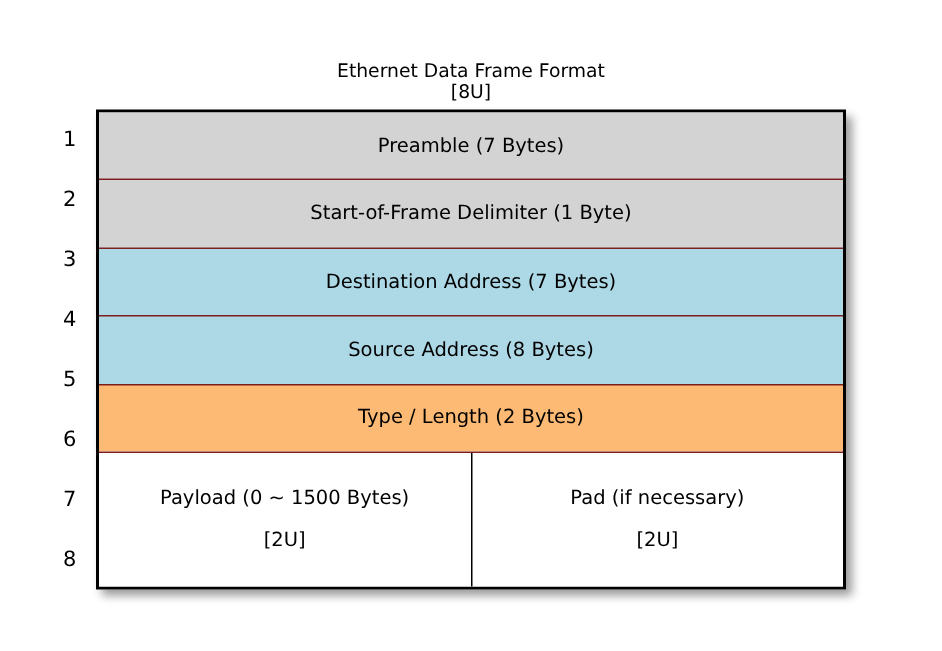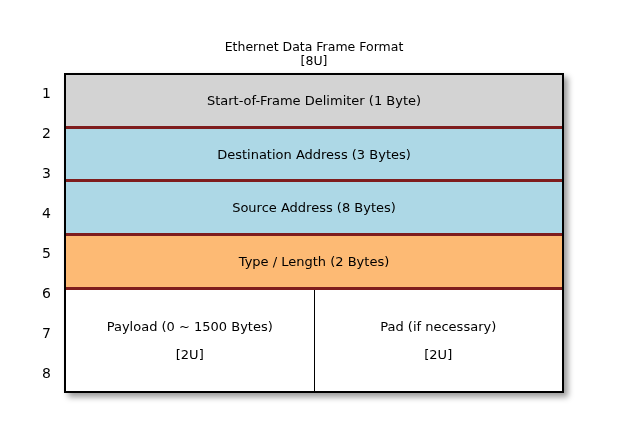--- a/index.html
+++ b/index.html
@@ -50,21 +50,21 @@
     flex-direction: column;
     background: #ffffff;
     box-shadow: 4px 4px 6px rgba(0,0,0,0.40);
   }
   .frame-row {
     flex: 1;
     display: flex;
     align-items: center;
     justify-content: center;
     font-size: 13px;
-    border-top: 3px solid #7f1d1d;
+    border-top: 1px solid #7f1d1d;
     box-sizing: border-box;
   }
   .frame-row:first-child { border-top: none; }
   .frame-row.double { flex: 2; align-items: stretch; padding: 0; }
   .bg-gray   { background: #d3d3d3; }
   .bg-blue   { background: #add8e6; }
   .bg-yellow { background: #fdba74; }
   .bg-white  { background: #ffffff; }
   .split-cell {
     flex: 1;
@@ -93,22 +93,23 @@
     <div class="num">2</div>
     <div class="num">3</div>
     <div class="num">4</div>
     <div class="num">5</div>
     <div class="num">6</div>
     <div class="num">7</div>
     <div class="num">8</div>
   </div>
 
   <div class="frame-table">
+    <div class="frame-row bg-gray">Preamble (7 Bytes)</div>
     <div class="frame-row bg-gray">Start-of-Frame Delimiter (1 Byte)</div>
-    <div class="frame-row bg-blue">Destination Address (3 Bytes)</div>
+    <div class="frame-row bg-blue">Destination Address (7 Bytes)</div>
     <div class="frame-row bg-blue">Source Address (8 Bytes)</div>
     <div class="frame-row bg-yellow">Type / Length (2 Bytes)</div>
     <div class="frame-row double bg-white">
       <div class="split-cell first">
         <div>Payload (0 ~ 1500 Bytes)</div>
         <div>[2U]</div>
       </div>
       <div class="split-cell">
         <div>Pad (if necessary)</div>
         <div>[2U]</div>

